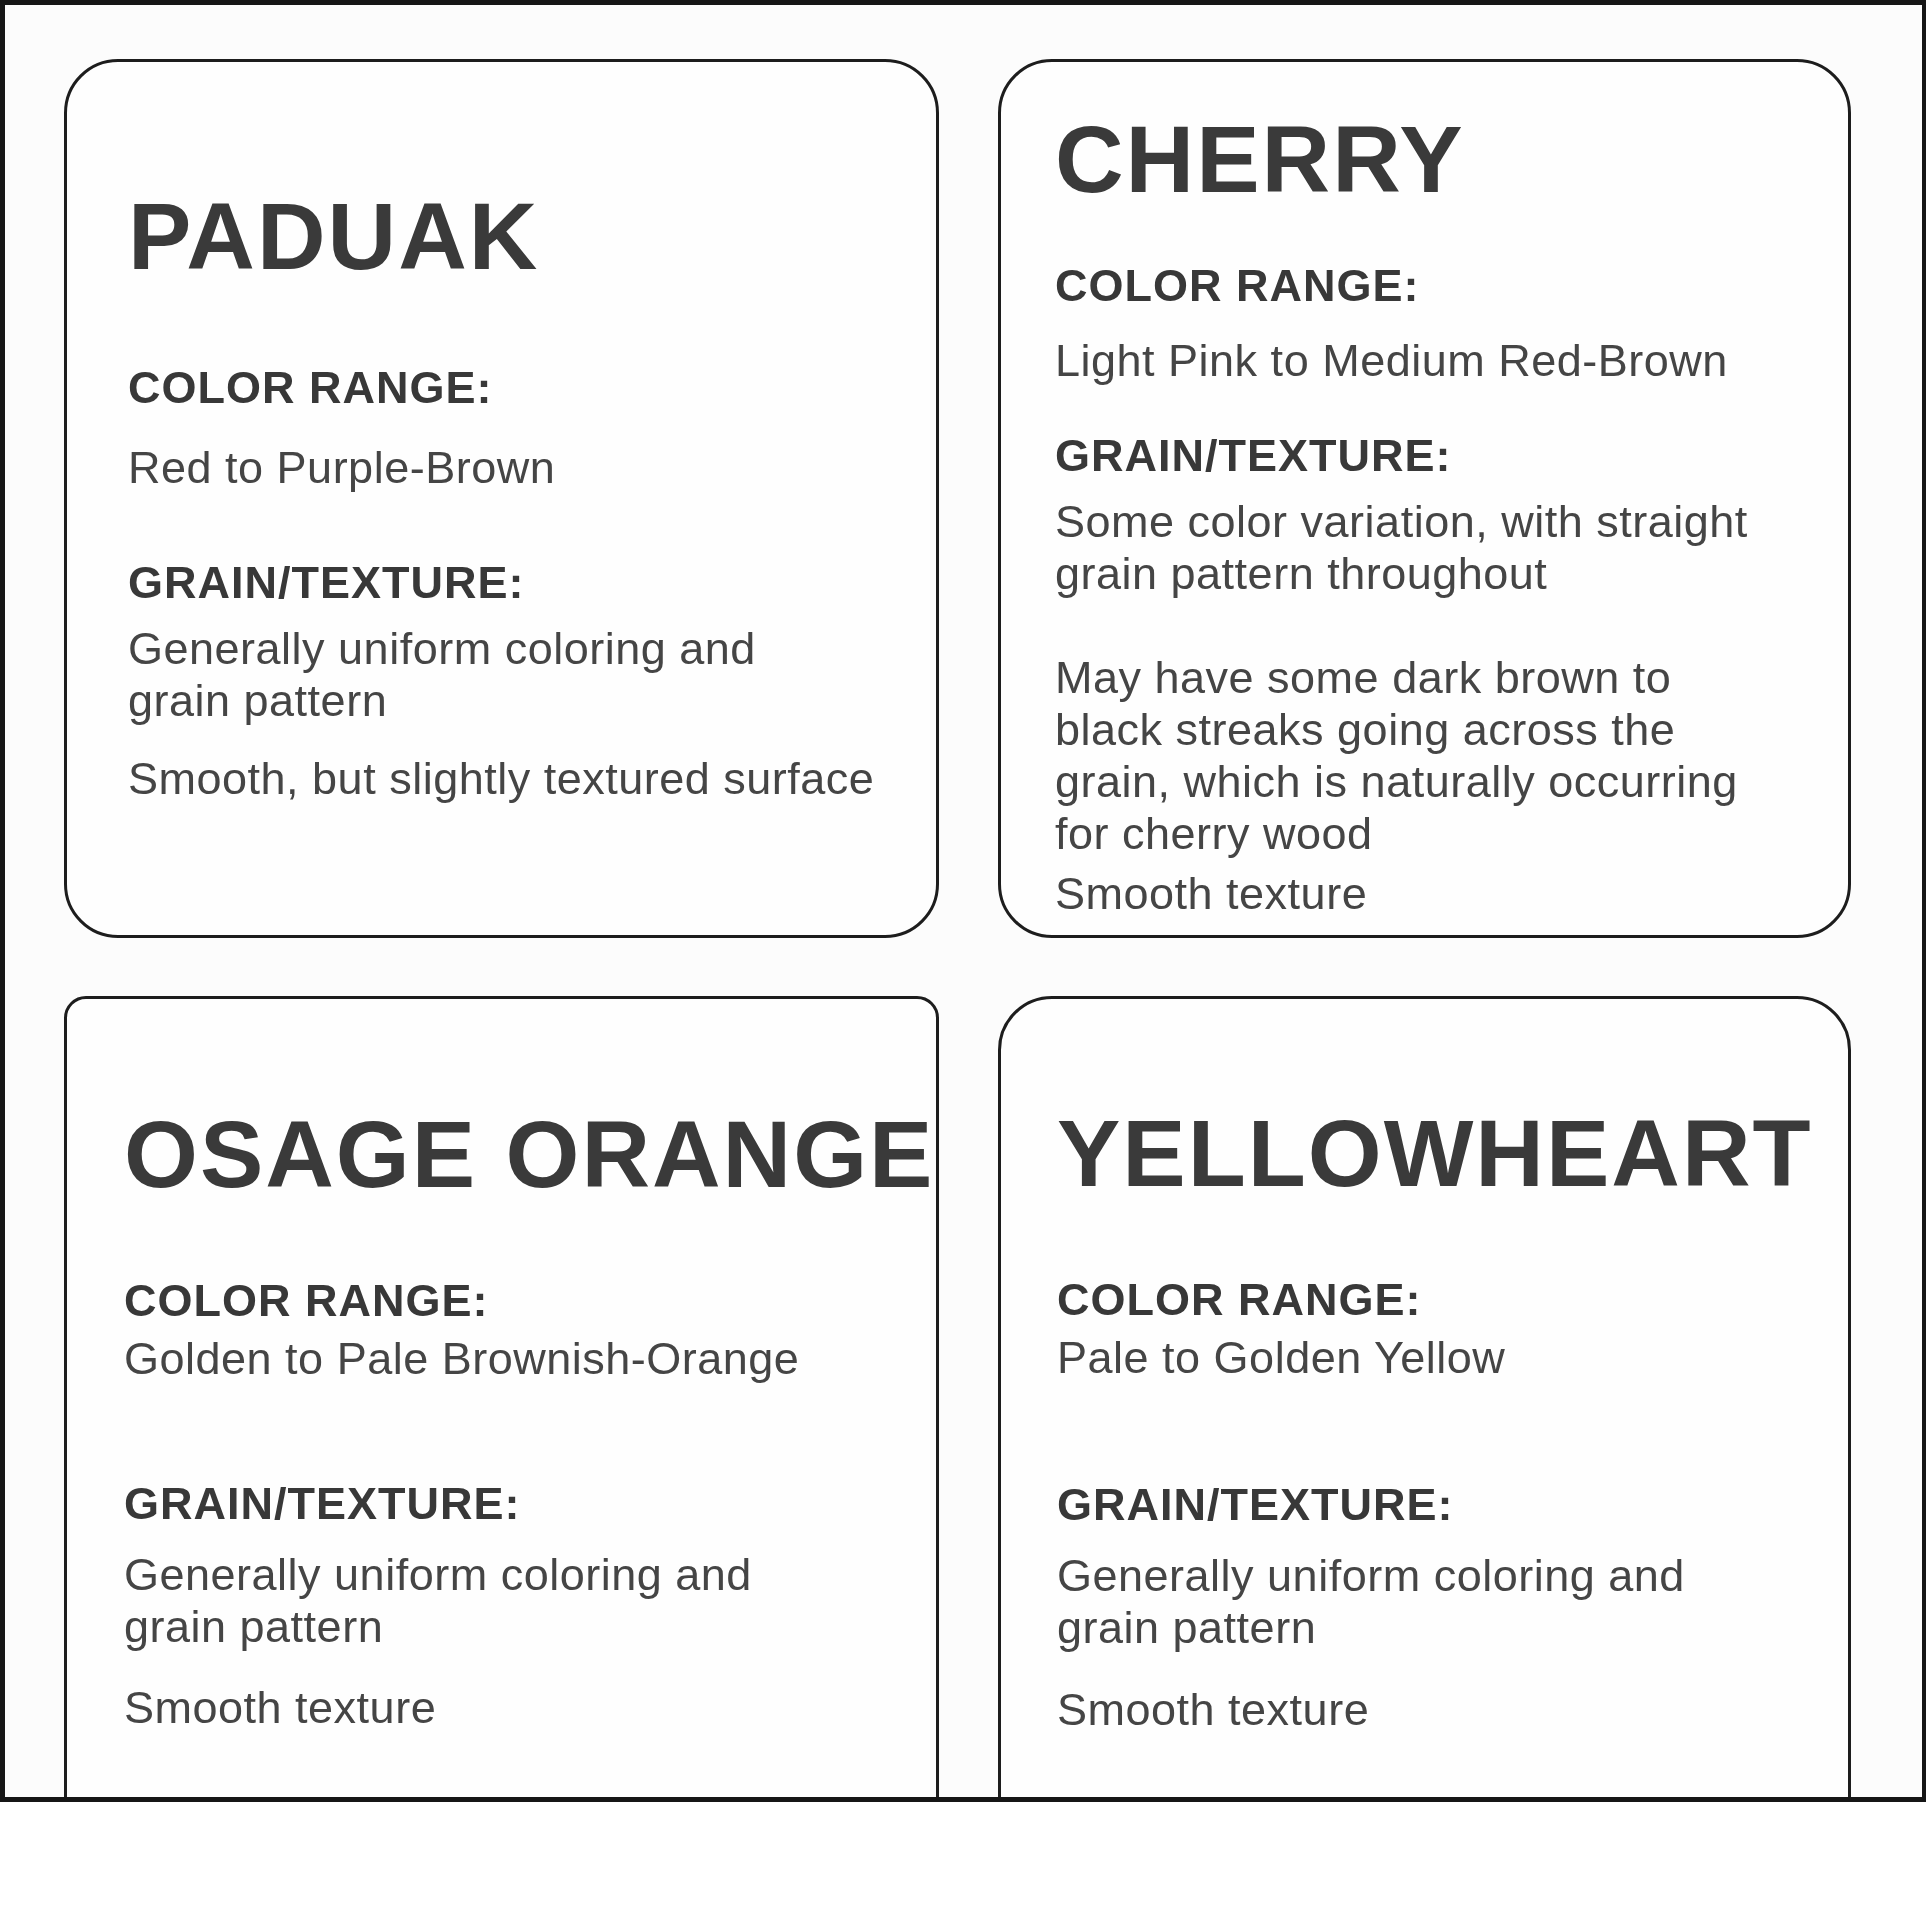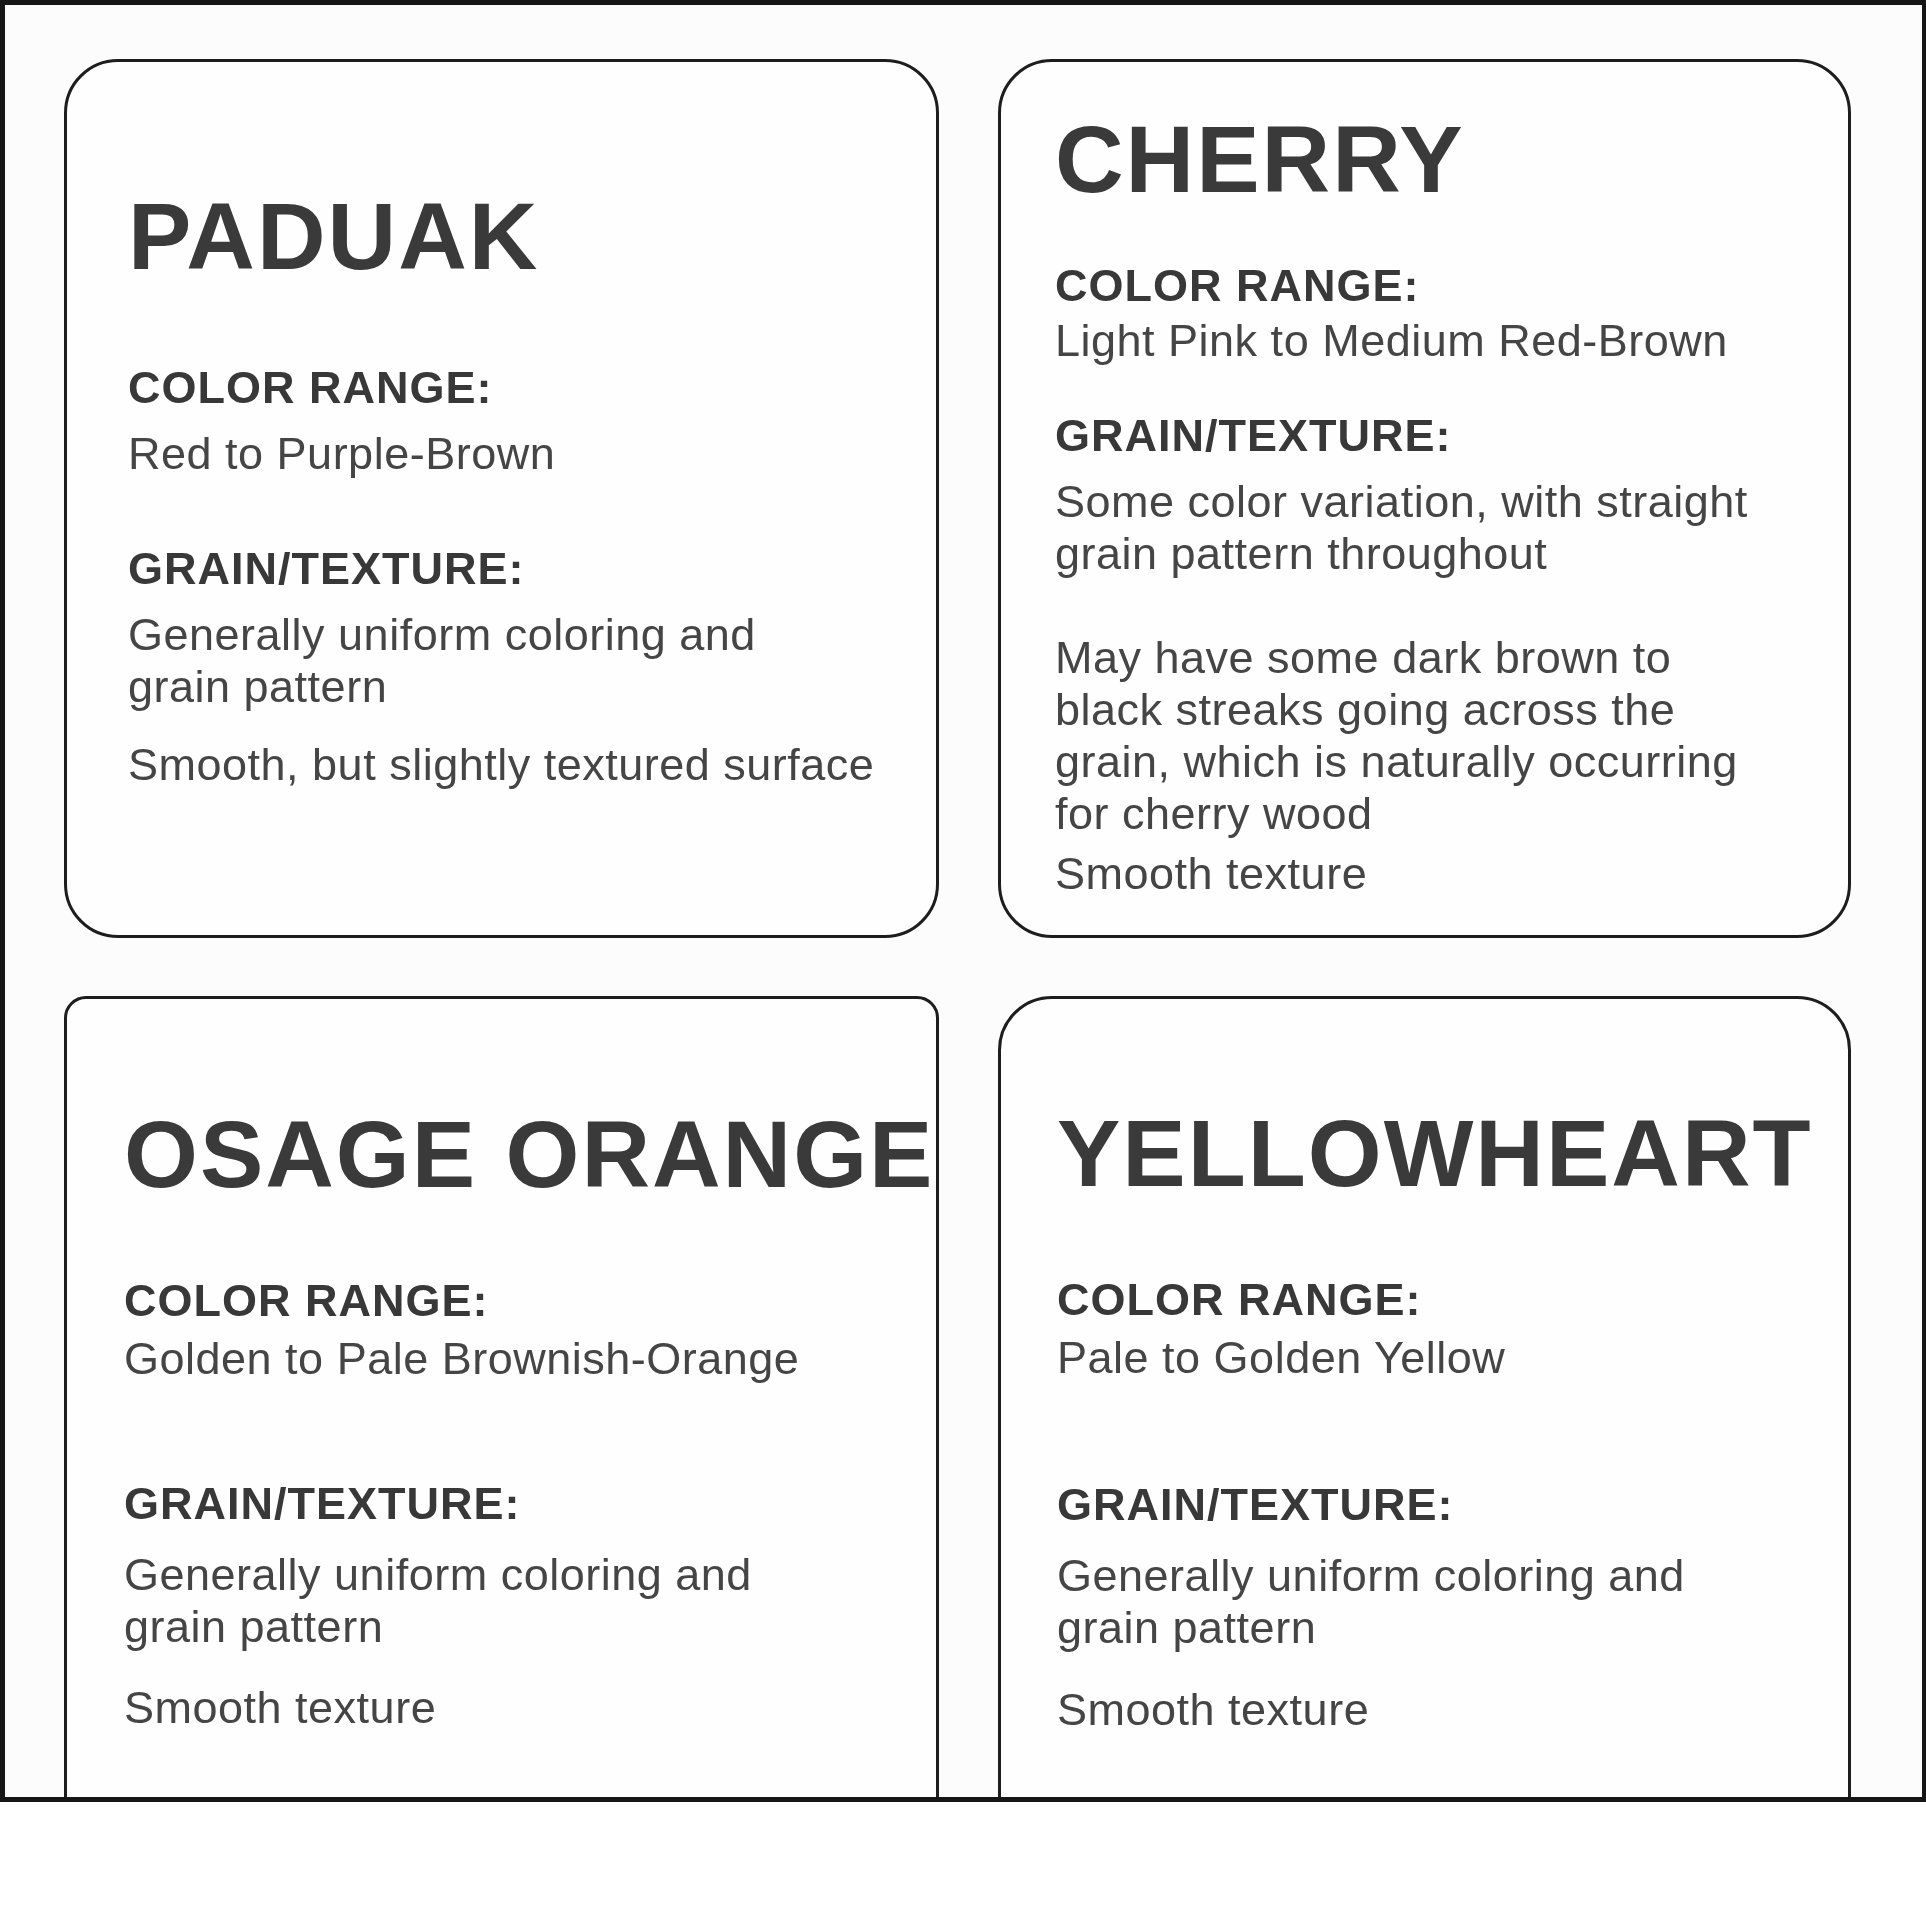--- a/index.html
+++ b/index.html
@@ -62,27 +62,27 @@
     color: var(--body);
     white-space: nowrap;
   }
   
   .c-paduak  { padding: 127px 38px 0 61px; }
   .c-cherry  { padding: 50px 30px 0 54px; }
   .c-osage   { padding: 108px 38px 0 57px; border-radius: 22px; }
   .c-yellow  { padding: 107px 38px 12px 56px; }
 
   .c-paduak .m-cr  { margin-top: 78px; }
-  .c-paduak .m-val { margin-top: 14px; }
+  .c-paduak .m-val { margin-top: 28px; }
   .c-paduak .m-gt  { margin-top: 63px; }
   .c-paduak .m-p1  { margin-top: 14px; }
   .c-paduak .m-p2  { margin-top: 26px; }
 
   .c-cherry .m-cr  { margin-top: 53px; }
-  .c-cherry .m-val { margin-top: 3px; }
+  .c-cherry .m-val { margin-top: 23px; }
   .c-cherry .m-gt  { margin-top: 43px; }
   .c-cherry .m-p1  { margin-top: 14px; }
   .c-cherry .m-p2  { margin-top: 52px; }
   .c-cherry .m-p3  { margin-top: 8px; }
 
   .c-osage .m-cr   { margin-top: 73px; }
   .c-osage .m-val  { margin-top: 6px; }
   .c-osage .m-gt   { margin-top: 93px; }
   .c-osage .m-p1   { margin-top: 19px; }
   .c-osage .m-p2   { margin-top: 29px; }

